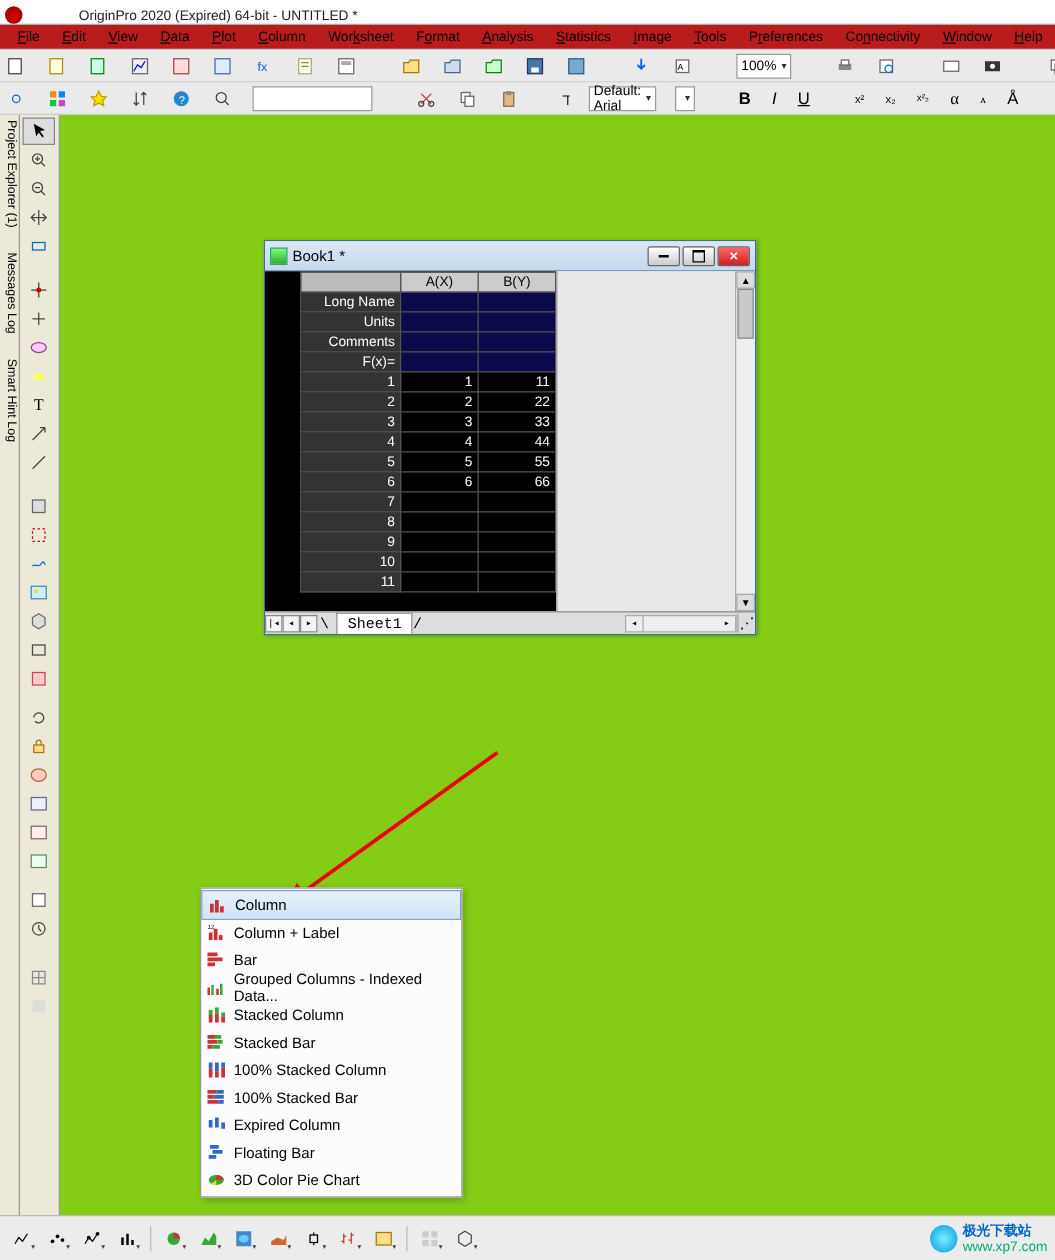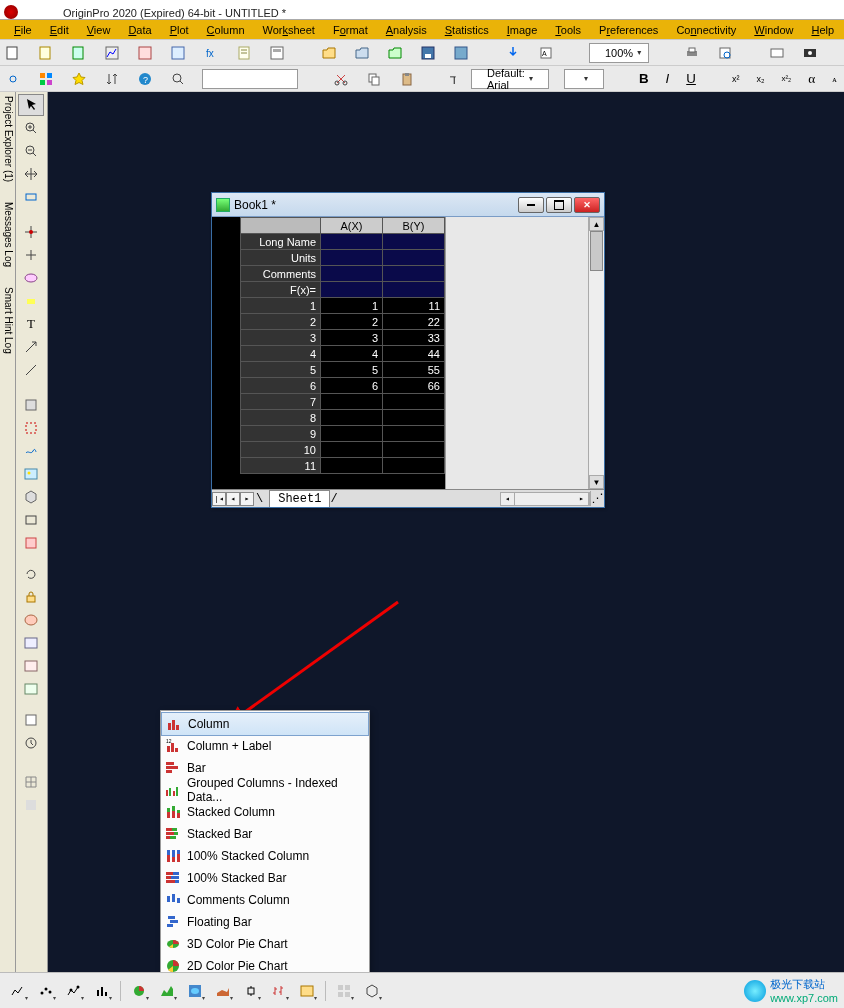--- a/index.html
+++ b/index.html
@@ -3,39 +3,39 @@
 <meta charset="utf-8">
 <style>
 * { box-sizing: border-box; margin: 0; padding: 0; }
 body { font-family: Tahoma, Arial, sans-serif; font-size: 11px; background: #f0f0f0; width: 844px; height: 1008px; overflow: hidden; position: relative; }
 
 
 .titlebar { height: 20px; background: #fff; display: flex; align-items: flex-end; padding: 0 4px; font-size: 11px; color: #222; border-bottom: 1px solid #aaa; gap: 41px; }
 .titlebar .app-icon { width: 14px; height: 14px; background: radial-gradient(circle,#d00,#800); border-radius: 50%; margin-right: 4px; }
 
 
-.menubar { height: 20px; background: #eab308; display: flex; align-items: center; padding: 0 6px; gap: 2px; border-bottom: 1px solid #ccc; }
+.menubar { height: 20px; background: #b91c1c; display: flex; align-items: center; padding: 0 6px; gap: 2px; border-bottom: 1px solid #ccc; }
 .menubar span { padding: 2px 8px; cursor: default; }
 .menubar span u { text-decoration: underline; }
 
 
 .toolbar { height: 26px; background: #eaeaea; border-bottom: 1px solid #ccc; display: flex; align-items: center; padding: 0 4px; gap: 15px; }
 .tool-btn { width: 22px; height: 22px; display: inline-flex; align-items: center; justify-content: center; border: 1px solid transparent; background: transparent; cursor: pointer; }
 .tool-sep { width: 1px; height: 20px; background: #bbb; margin: 0 2px; }
 .tool-input { height: 20px; font-size: 11px; border: 1px solid #999; padding: 0 3px; background: #fff; }
-.tool-combo { height: 20px; font-size: 11px; display: flex; align-items: center; border: 1px solid #999; background: #fff; padding: 0 15px; gap: 4px; }
+.tool-combo { height: 20px; font-size: 11px; display: flex; align-items: center; border: 1px solid #999; background: #fff; padding: 0 3px; gap: 4px; }
 .tool-combo .arrow { font-size: 8px; color: #333; }
 
 
 .left-panel { position: absolute; left: 0; top: 92px; width: 16px; height: 880px; background: #ece9d8; border-right: 1px solid #999; writing-mode: vertical-rl; text-orientation: mixed; font-size: 10px; padding: 4px 1px; display: flex; flex-direction: row; gap: 20px; }
 .left-toolbar { position: absolute; left: 16px; top: 92px; width: 32px; background: #ece9d8; border-right: 1px solid #999; padding: 2px; height: 880px; }
 .left-toolbar .tool-btn { width: 26px; height: 22px; margin-bottom: 1px; }
 
 
-.workspace { position: absolute; left: 48px; top: 92px; right: 0; bottom: 36px; background: #0f172a; }
+.workspace { position: absolute; left: 48px; top: 92px; right: 0; bottom: 36px; background: #84cc16; }
 
 
 .book-window { position: absolute; left: 163px; top: 100px; width: 394px; height: 316px; background: #d4e6f5; border: 1px solid #3a6ea5; border-top: 1px solid #3a6ea5; box-shadow: 1px 1px 3px rgba(0,0,0,0.3); }
 .book-title { height: 24px; background: linear-gradient(#dce7f4,#c5d9ed); display: flex; align-items: center; padding: 0 4px; border-bottom: 1px solid #7a9cc6; }
 .book-title .icon { width: 14px; height: 14px; background: linear-gradient(#7f7,#3a3); border: 1px solid #2a6; margin-right: 4px; }
 .book-title .label { flex: 1; font-size: 12px; }
 .win-btns { display: flex; gap: 2px; }
 .win-btn { width: 26px; height: 16px; border: 1px solid #666; background: linear-gradient(#fff,#ccc); display: flex; align-items: center; justify-content: center; font-size: 9px; cursor: pointer; border-radius: 2px; }
 .win-btn.close { background: linear-gradient(#f66,#c22); color: #fff; font-weight: bold; }
 .win-btn.min::after { content: ''; width: 8px; height: 2px; background: #000; }
@@ -842,51 +842,41 @@
       <span>100% Stacked Bar</span>
     </div>
     <div class="popup-item">
       <span class="popup-icon">
           <svg class="ic" viewBox="0 0 16 16">
             <rect x="2" y="4" width="3" height="6" fill="#36c"></rect>
             <rect x="7" y="2" width="3" height="8" fill="#36c"></rect>
             <rect x="12" y="6" width="3" height="5" fill="#36c"></rect>
           </svg>
         </span>
-      <span>Comments Column</span>
+      <span>Expired Column</span>
     </div>
     <div class="popup-item">
       <span class="popup-icon">
           <svg class="ic" viewBox="0 0 16 16">
             <rect x="3" y="2" width="7" height="3" fill="#36c"></rect>
             <rect x="5" y="6" width="8" height="3" fill="#36c"></rect>
             <rect x="2" y="10" width="6" height="3" fill="#36c"></rect>
           </svg>
         </span>
       <span>Floating Bar</span>
     </div>
     <div class="popup-item">
       <span class="popup-icon">
           <svg class="ic" viewBox="0 0 16 16">
             <ellipse cx="8" cy="8" rx="6" ry="4" fill="#3a3"></ellipse>
             <path d="M8 8L14 8A6 4 0 0 0 8 4z" fill="#c33"></path>
             <path d="M8 8L4 11A6 4 0 0 0 8 12z" fill="#fc3"></path>
           </svg>
         </span>
       <span>3D Color Pie Chart</span>
-    </div>
-    <div class="popup-item">
-      <span class="popup-icon">
-          <svg class="ic" viewBox="0 0 16 16">
-            <circle cx="8" cy="8" r="6" fill="#3a3"></circle>
-            <path d="M8 8L14 8A6 6 0 0 0 8 2z" fill="#c33"></path>
-            <path d="M8 8L3 12A6 6 0 0 0 8 14z" fill="#fc3"></path>
-          </svg>
-        </span>
-      <span>2D Color Pie Chart</span>
     </div>
   </div>
 
 </div>
 
 <div class="bottom-toolbar">
   <button class="tool-btn dd">
       <svg class="ic" viewBox="0 0 16 16">
         <path d="M2 12l3-5 3 3 4-6" stroke="#000" fill="none"></path>
       </svg>
@@ -963,16 +953,16 @@
   <button class="tool-btn dd">
       <svg class="ic" viewBox="0 0 16 16">
         <path d="M8 2l5 3v6l-5 3-5-3V5z" fill="none" stroke="#444"></path>
       </svg>
     </button>
 </div>
 
 <div class="watermark">
   <span class="logo"></span>
   <div>
-    <div style="color:#06c;font-weight:normal">极光下载站</div>
+    <div style="color:#06c;font-weight:bold">极光下载站</div>
     <div style="color:#0a7">www.xp7.com</div>
   </div>
 </div>
 
 </body></html>

